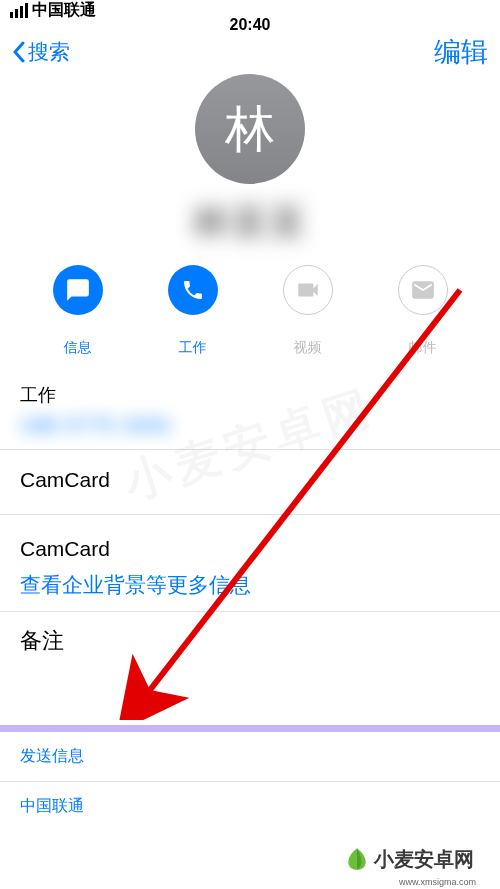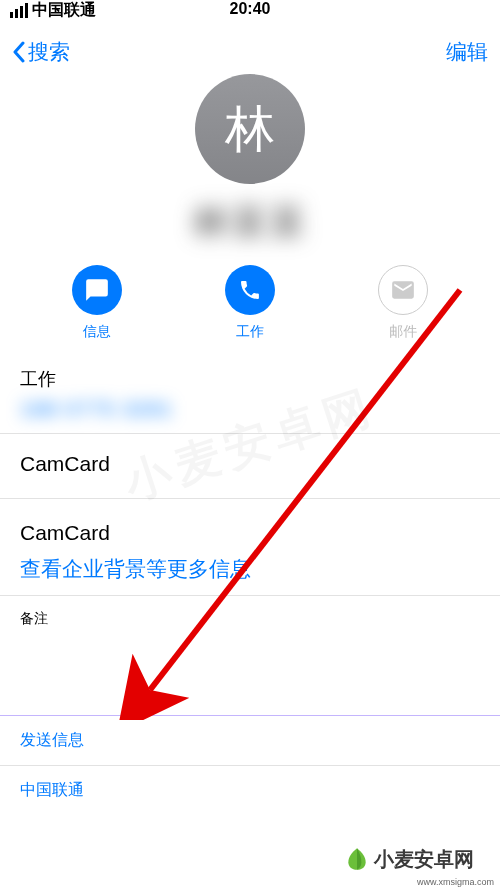--- a/index.html
+++ b/index.html
@@ -1,59 +1,59 @@
 <!DOCTYPE html>
 <html><head>
 <meta charset="utf-8">
 <style>
 * { margin: 0; padding: 0; box-sizing: border-box; font-family: -apple-system, "Helvetica Neue", Arial, sans-serif; }
 html, body { width: 500px; height: 889px; background: #fff; overflow: hidden; position: relative; }
 
 .status-bar { height: 30px; display: flex; align-items: flex-start; justify-content: space-between; padding: 0 10px; font-size: 16px; font-weight: 600; color: #000; }
 .status-left { display: flex; align-items: center; gap: 4px; }
-.status-center { position: absolute; left: 50%; transform: translateX(-50%); }
+.status-center { position: absolute; left: 50%; transform: translateX(-50%); margin-top: 16px; }
 .status-right { display: flex; align-items: center; gap: 3px; }
 .signal-bars { display: flex; align-items: flex-end; gap: 2px; }
 .signal-bars span { width: 3px; background: #000; }
 .signal-bars span:nth-child(1){height:6px}.signal-bars span:nth-child(2){height:9px}.signal-bars span:nth-child(3){height:12px}.signal-bars span:nth-child(4){height:15px}
 .battery { width: 32px; height: 15px; border: 1.5px solid #000; border-radius: 3px; position: relative; background: #3ccc3c; }
 .battery:after { content: ""; position: absolute; right: -4px; top: 4px; width: 2px; height: 5px; background: #000; border-radius: 0 2px 2px 0; }
 
 .nav-bar { height: 44px; display: flex; align-items: center; justify-content: space-between; padding: 0 12px; }
 .nav-back { display: flex; align-items: center; gap: 2px; color: #007aff; font-size: 21px; }
-.nav-edit { color: #007aff; font-size: 21px; }
+.nav-edit { color: #007aff; font-size: 27px; }
 .chevron-left { width: 14px; height: 22px; }
 
 .avatar { width: 110px; height: 110px; border-radius: 50%; background: linear-gradient(#97989c,#848589); margin: 0 auto; display: flex; align-items: center; justify-content: center; color: #fff; font-size: 50px; }
 .contact-name { text-align: center; font-size: 36px; font-weight: 400; margin-top: 14px; filter: blur(10px); color: #333; letter-spacing: 2px; }
 
 .actions { display: flex; justify-content: space-around; padding: 18px 20px 14px; }
-.action { display: flex; flex-direction: column; align-items: center; gap: 8px; width: 80px; }
+.action { display: flex; flex-direction: column; align-items: center; gap: 24px; width: 80px; }
 .action .circle { width: 50px; height: 50px; border-radius: 50%; display: flex; align-items: center; justify-content: center; }
 .action.enabled .circle { background: #007aff; }
 .action.enabled svg { fill: #fff; }
 .action.enabled .label { color: #007aff; }
 .action.disabled .circle { background: transparent; border: 1.5px solid #ccc; }
 .action.disabled svg { fill: #ccc; }
 .action.disabled .label { color: #bbb; }
 .action .label { font-size: 14px; }
 
 .row { padding: 12px 20px; border-bottom: 1px solid #e2e2e2; }
 .row-label { font-size: 18px; color: #000; margin-bottom: 6px; }
 .row-value-blue { font-size: 21px; color: #007aff; }
 .row-value-blur { filter: blur(8px); letter-spacing: 1px; }
 .row-big { padding: 18px 20px 16px; }
 .row-link { font-size: 16px; color: #007aff; padding: 14px 20px; border-bottom: 1px solid #e2e2e2; }
-.row-notes { padding: 14px 20px 50px; border-bottom: 1px solid #c4b5fd; font-size: 14px; height: 120px; }
+.row-notes { padding: 14px 20px 50px; border-bottom: 7px solid #c4b5fd; font-size: 22px; height: 120px; }
 
 .arrow-overlay { position: absolute; top: 280px; left: 110px; width: 360px; height: 440px; pointer-events: none; }
 
 .watermark1 { position: absolute; right: 6px; bottom: 0px; width: 150px; height: 60px; display: flex; align-items: center; gap: 4px; }
 .watermark1 .wm-text { font-size: 20px; font-weight: 700; color: #3a3a3a; text-shadow: 0 0 2px #fff; }
-.watermark1 .wm-sub { font-size: 9px; color: #666; position: absolute; bottom: 2px; right: 0; }
+.watermark1 .wm-sub { font-size: 9px; color: #666; position: absolute; bottom: 2px; right: 18px; }
 .leaf { width: 26px; height: 26px; }
 
 .watermark2 { position: absolute; left: 50%; top: 50%; transform: translate(-50%,-50%) rotate(-18deg); font-size: 46px; font-weight: 700; color: rgba(0,0,0,0.04); letter-spacing: 6px; pointer-events: none; white-space: nowrap; }
 </style>
 </head>
 <body>
 
 <div class="status-bar">
   <div class="status-left">
     <div class="signal-bars">
@@ -95,20 +95,28 @@
     <div class="circle">
         <svg width="24" height="24" viewBox="0 0 24 24">
           <path d="M6.6 10.8a15 15 0 006.6 6.6l2.2-2.2a1 1 0 011-.24 11 11 0 003.5.56 1 1 0 011 1V20a1 1 0 01-1 1A17 17 0 013 4a1 1 0 011-1h3.5a1 1 0 011 1 11 11 0 00.56 3.5 1 1 0 01-.24 1z"></path>
         </svg>
       </div>
     <span class="label">工作</span>
   </div>
   <div class="action disabled">
     <div class="circle">
         <svg width="26" height="26" viewBox="0 0 24 24">
+          <path d="M17 10.5V7a1 1 0 00-1-1H4a1 1 0 00-1 1v10a1 1 0 001 1h12a1 1 0 001-1v-3.5l4 4v-11z"></path>
+        </svg>
+      </div>
+    <span class="label">视频</span>
+  </div>
+  <div class="action disabled">
+    <div class="circle">
+        <svg width="26" height="26" viewBox="0 0 24 24">
           <path d="M20 4H4a2 2 0 00-2 2v12a2 2 0 002 2h16a2 2 0 002-2V6a2 2 0 00-2-2zm0 4l-8 5-8-5V6l8 5 8-5z"></path>
         </svg>
       </div>
     <span class="label">邮件</span>
   </div>
 </div>
 
 <div class="row">
   <div class="row-label">工作</div>
   <div class="row-value-blue row-value-blur">188 0775 3281</div>

